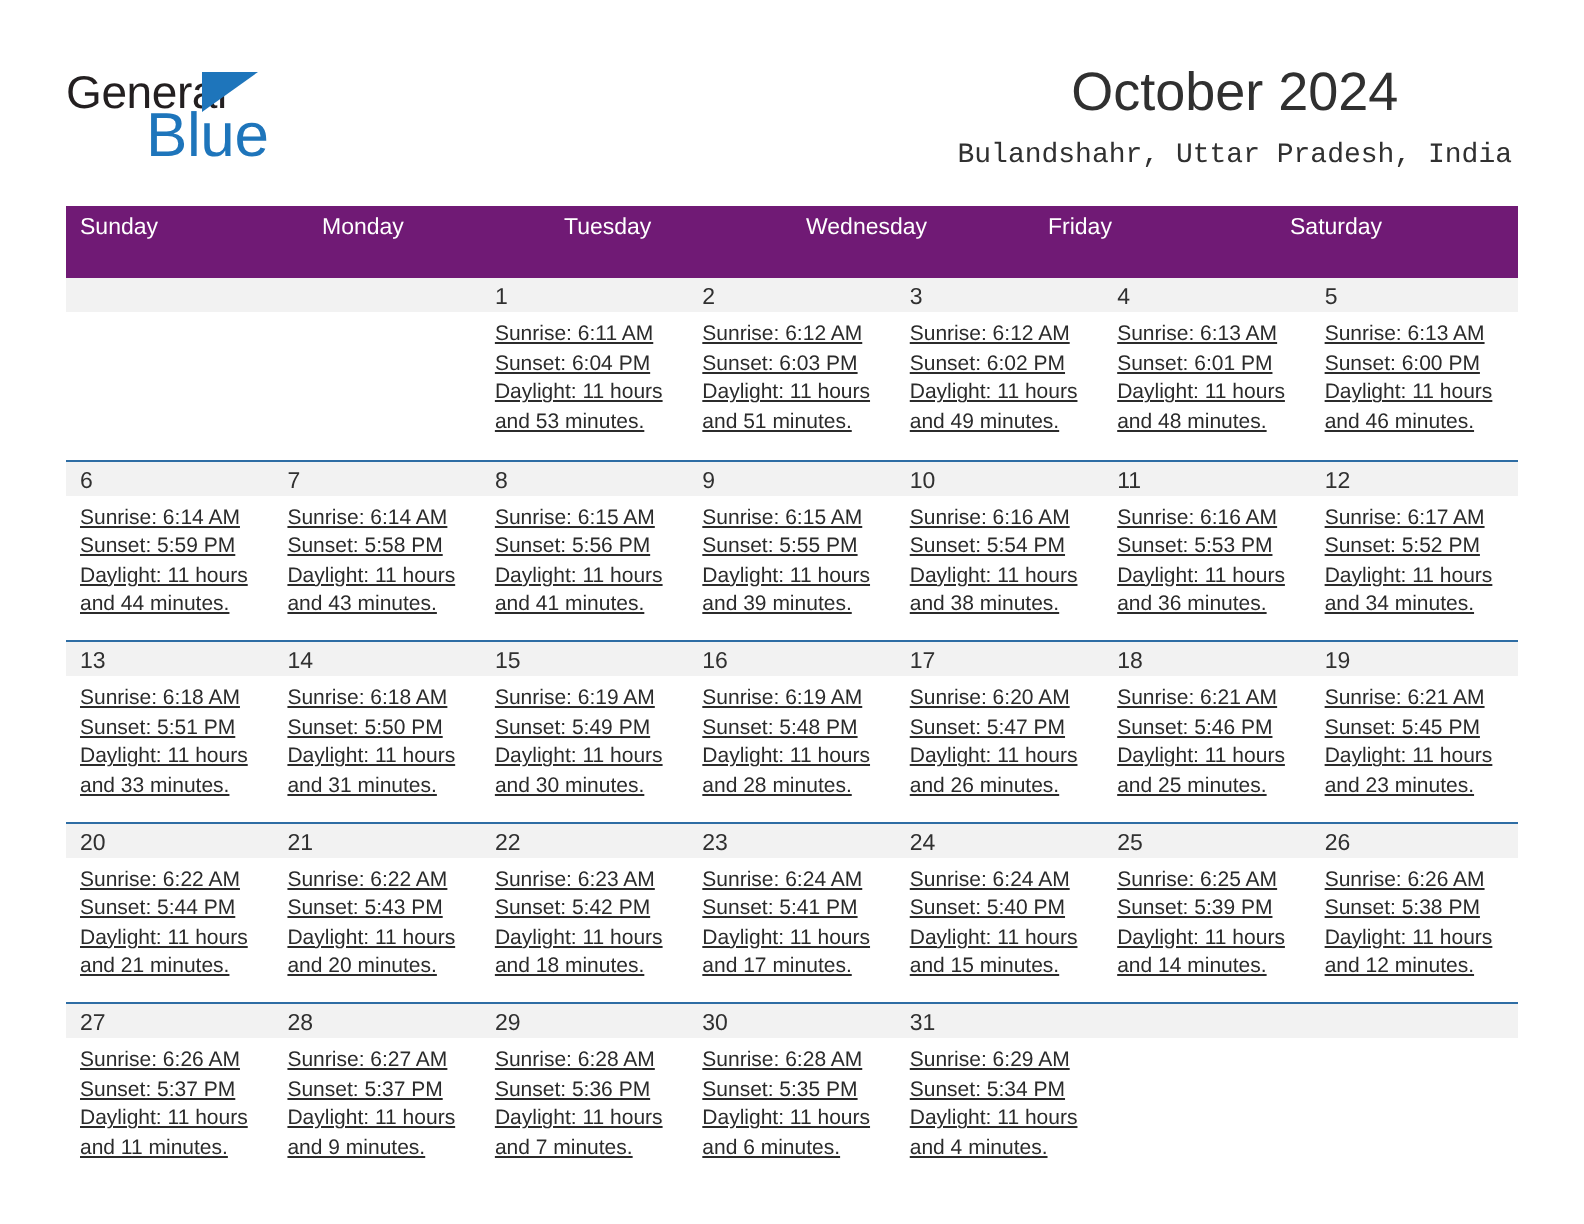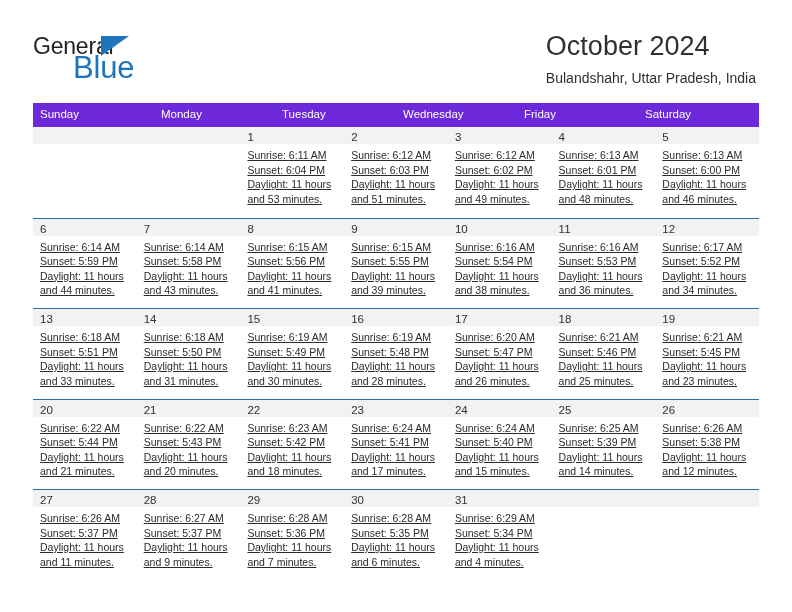--- a/index.html
+++ b/index.html
@@ -61,48 +61,49 @@
     top: 22px;
     font-size: 31px;
     letter-spacing: -0.2px;
     color: #1e75bb;
     line-height: 26px;
   }
   .title-block {
     position: absolute;
     right: 36px;
     top: 30px;
-    text-align: left;
+    text-align: center;
   }
   .cal-title {
     font-size: 27px;
     color: #303030;
     line-height: 32px;
     white-space: nowrap;
   }
   .cal-subtitle {
     margin-top: 7px;
     font-size: 14px;
     color: #303030;
     line-height: 18px;
     white-space: nowrap;
+    font-family: Liberation Mono, monospace;
   }
 
   
   .calendar {
     position: absolute;
     left: 33px;
     top: 103px;
     width: 726px;
   }
   .dow-row {
     display: flex;
     width: 726px;
-    height: 24px;
-    background: #6d28d9;
+    height: 36px;
+    background: #701a75;
   }
   .dow-cell {
     flex: 1 1 0;
     box-sizing: border-box;
     padding-left: 7px;
     font-size: 11.5px;
     color: #ffffff;
     line-height: 22px;
     overflow: hidden;
     white-space: nowrap;

